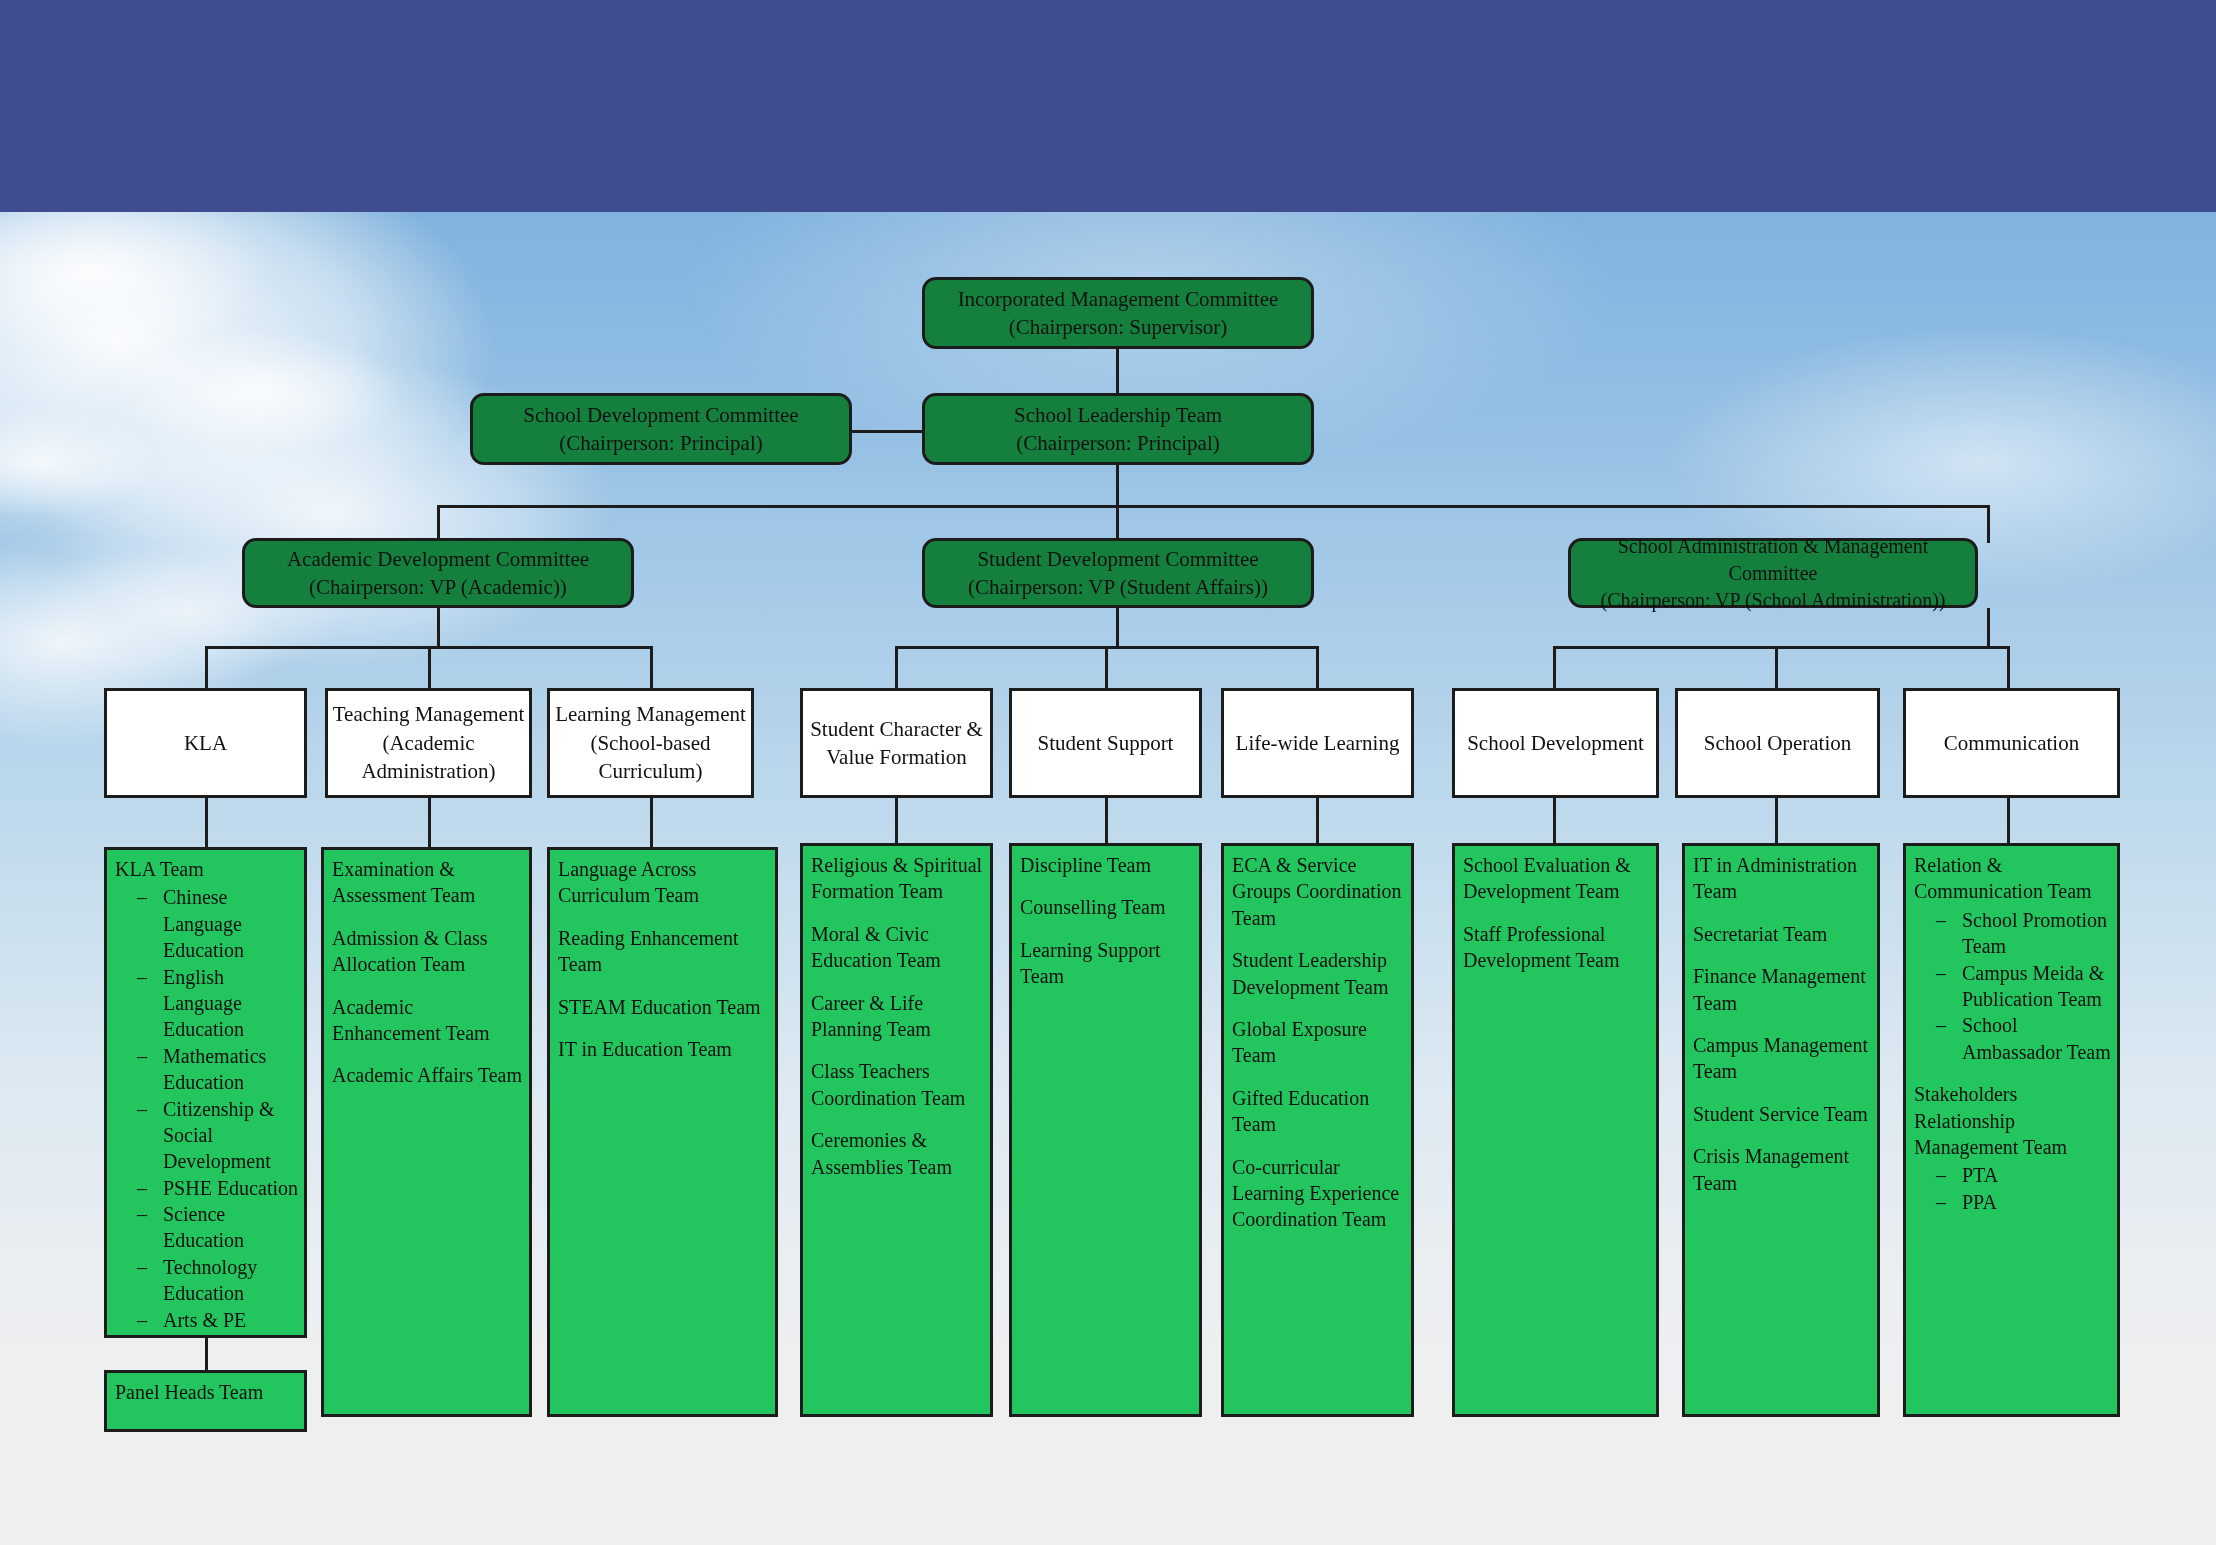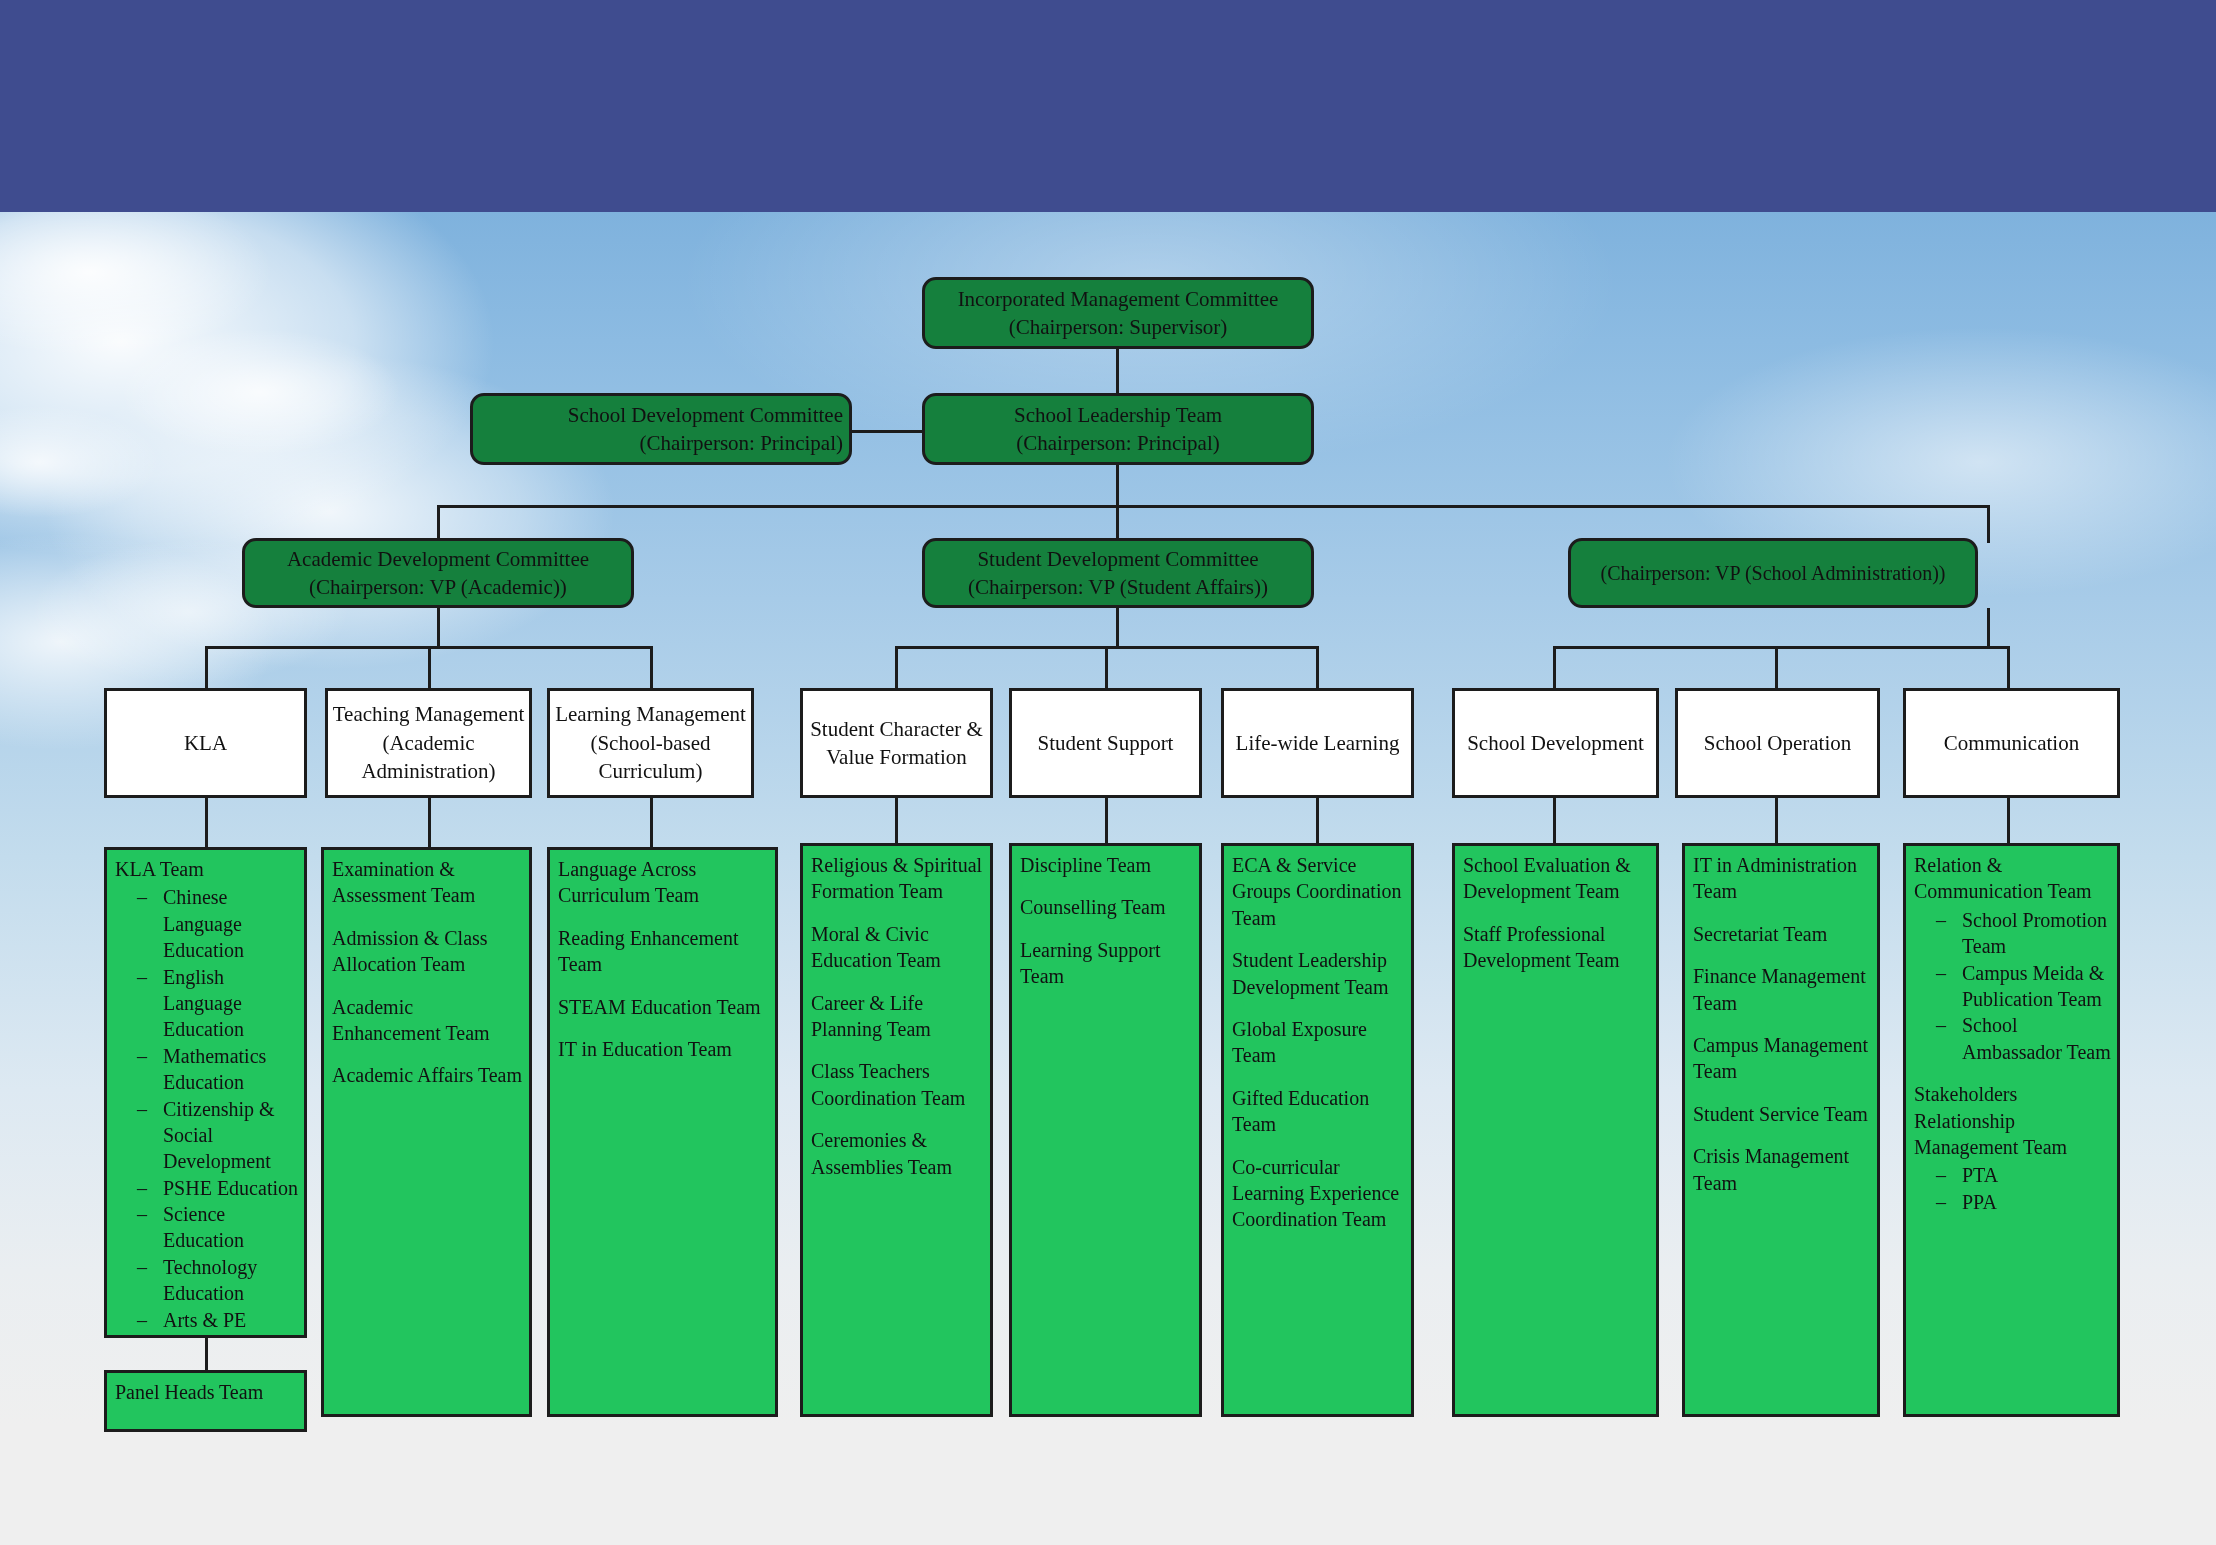--- a/index.html
+++ b/index.html
@@ -131,21 +131,21 @@
   <div class="ln lnv" style="left:205px;top:1338px;width:3px;height:32px;"></div>
 </div>
 
 <div class="node rounded" style="left:922px;top:277px;width:392px;height:72px;font-size:21px;">
   <span class="lines">
     <span class="l">Incorporated Management Committee</span>
     <span class="l">(Chairperson: Supervisor)</span>
   </span>
 </div>
 
-<div class="node rounded" style="left:470px;top:393px;width:382px;height:72px;font-size:21px;text-align:right;">
+<div class="node rounded" style="left:470px;top:393px;width:382px;height:72px;font-size:21px;">
   <span class="lines">
     <span class="l">School Development Committee</span>
     <span class="l">(Chairperson: Principal)</span>
   </span>
 </div>
 
 <div class="node rounded" style="left:922px;top:393px;width:392px;height:72px;font-size:21px;">
   <span class="lines">
     <span class="l">School Leadership Team</span>
     <span class="l">(Chairperson: Principal)</span>
@@ -161,20 +161,21 @@
 
 <div class="node rounded" style="left:922px;top:538px;width:392px;height:70px;font-size:21px;">
   <span class="lines">
     <span class="l">Student Development Committee</span>
     <span class="l">(Chairperson: VP (Student Affairs))</span>
   </span>
 </div>
 
 <div class="node rounded" style="left:1568px;top:538px;width:410px;height:70px;font-size:20px;">
   <span class="lines">
+    <span class="l">School Administration &amp; Management Committee</span>
     <span class="l">(Chairperson: VP (School Administration))</span>
   </span>
 </div>
 
 <div class="cat" style="left:104px;top:688px;width:203px;height:110px;">
   <span class="lines">
     <span class="l">KLA</span>
     <span class="l"></span>
   </span>
 </div>

